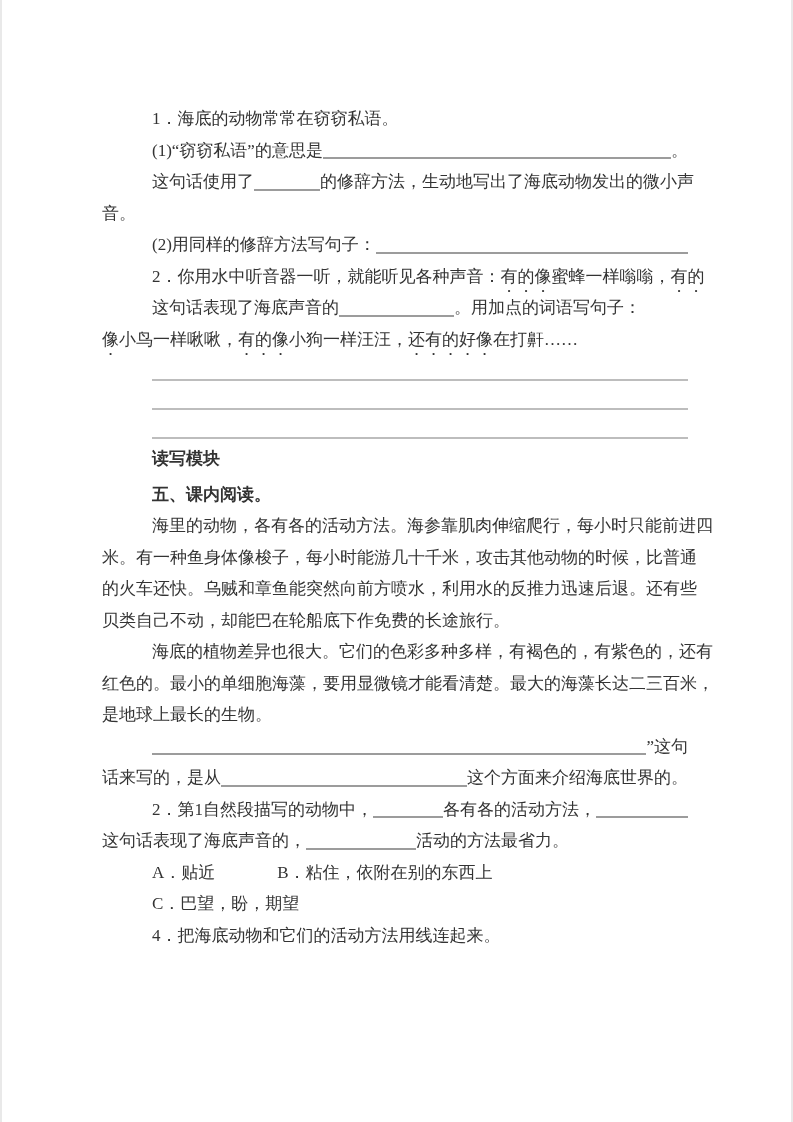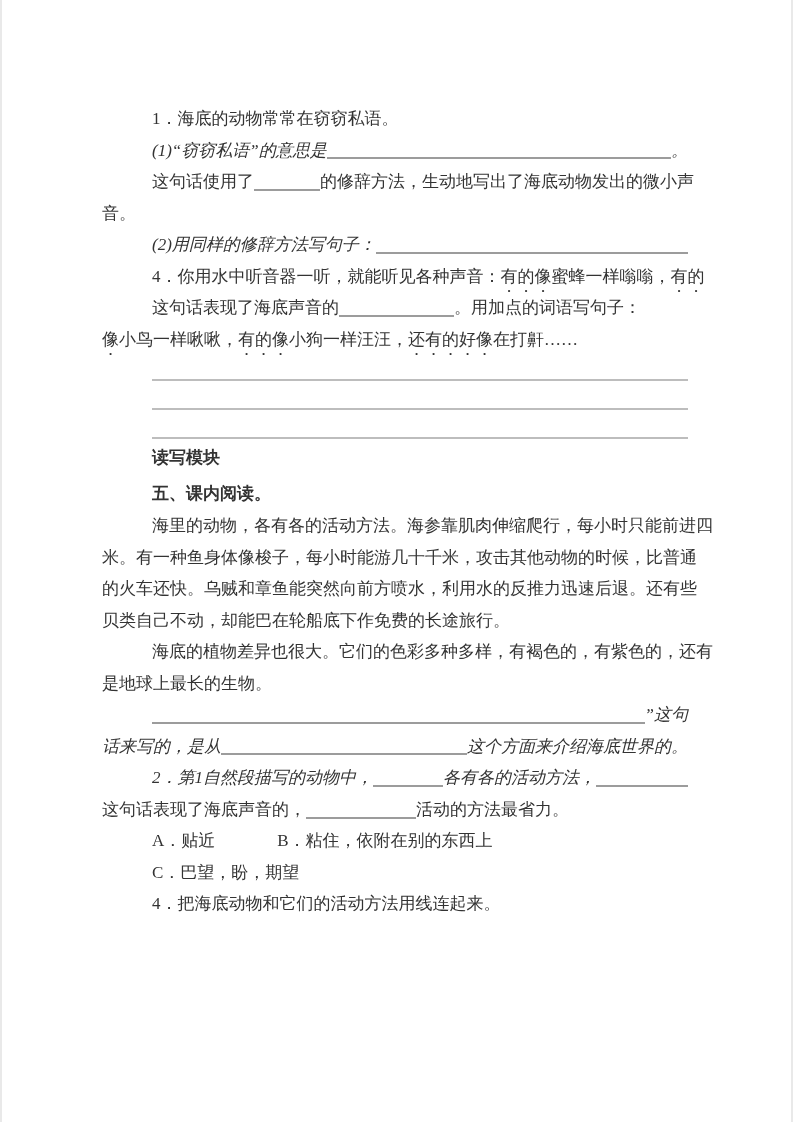--- a/index.html
+++ b/index.html
@@ -13,27 +13,27 @@
   .page{
     width:789px;height:1122px;background:var(--bg);color:var(--text);
     font-family:"Liberation Serif","DejaVu Serif",serif;
     font-size:17px;position:relative;overflow:hidden;margin:0 auto;
   }
   .content{padding:103px 103px 0 100px;}
   .line{height:31.5px;line-height:31.5px;white-space:nowrap;}
   .indent{padding-left:50px;}
   .txt{white-space:pre;}
   .row{display:flex;align-items:flex-end;}
-  .row .txt{line-height:31.5px;height:31.5px;font-style:italic;}
+  .row .txt{line-height:31.5px;height:31.5px;}
   .blank{flex:1 1 auto;border-bottom:2px solid var(--blank-c);margin-bottom:7px;min-width:30px;}
   .iblank{display:inline-block;height:3px;border-bottom:2px solid var(--blank-c);vertical-align:-4px;}
   .ans-line{height:29px;border-bottom:2px solid var(--ansline-c);margin-left:50px;}
   .ans-line + .ans-line{height:29px;}
   .heading{
-    font-family:Liberation Mono, monospace;
+    font-family:Liberation Serif, serif;
     font-weight:600;margin-top:4px;
   }
   .kai{}
   .em-dot{
     -webkit-text-emphasis-style:dot;
     -webkit-text-emphasis-position:under;
     text-emphasis-style:dot;
     text-emphasis-position:under left;
   }
   .opt-gap{display:inline-block;width:62px;}
@@ -60,21 +60,21 @@
     <div class="line">
       <span class="txt">音。</span>
     </div>
 
     <div class="line indent row">
       <span class="txt">(2)用同样的修辞方法写句子：</span>
       <span class="blank"></span>
     </div>
 
     <div class="line indent">
-      <span class="txt">4．你用水中听音器一听，就能听见各种声音：</span><span class="txt em-dot">有的像</span><span class="txt">蜜蜂一样嗡嗡，</span><span class="txt em-dot">有的</span>
+      <span class="txt">2．你用水中听音器一听，就能听见各种声音：</span><span class="txt em-dot">有的像</span><span class="txt">蜜蜂一样嗡嗡，</span><span class="txt em-dot">有的</span>
     </div>
     <div class="line indent">
       <span class="txt">这句话表现了海底声音的</span><span class="iblank" style="width:115px"></span><span class="txt">。用加点的词语写句子：</span>
     </div>
 
     <div class="line">
       <span class="txt em-dot">像</span><span class="txt">小鸟一样啾啾，</span><span class="txt em-dot">有的像</span><span class="txt">小狗一样汪汪，</span><span class="txt em-dot">还有的好像</span><span class="txt">在打鼾……</span>
     </div>
 
     <div class="ans-line" style="height:26px"></div>
@@ -86,20 +86,21 @@
     </div>
     <div class="line indent heading">
       <span>五、课内阅读。</span>
     </div>
 
     <div class="line kai indent"><span class="txt">海里的动物，各有各的活动方法。海参靠肌肉伸缩爬行，每小时只能前进四</span></div>
     <div class="line kai"><span class="txt">米。有一种鱼身体像梭子，每小时能游几十千米，攻击其他动物的时候，比普通</span></div>
     <div class="line kai"><span class="txt">的火车还快。乌贼和章鱼能突然向前方喷水，利用水的反推力迅速后退。还有些</span></div>
     <div class="line kai"><span class="txt">贝类自己不动，却能巴在轮船底下作免费的长途旅行。</span></div>
     <div class="line kai indent"><span class="txt">海底的植物差异也很大。它们的色彩多种多样，有褐色的，有紫色的，还有</span></div>
+    <div class="line kai"><span class="txt">红色的。最小的单细胞海藻，要用显微镜才能看清楚。最大的海藻长达二三百米，</span></div>
     <div class="line kai"><span class="txt">是地球上最长的生物。</span></div>
 
     <div class="line indent row">
       <span class="blank"></span>
       <span class="txt">”这句</span>
     </div>
     <div class="line row">
       <span class="txt">话来写的，是从</span>
       <span class="blank"></span>
       <span class="txt">这个方面来介绍海底世界的。</span>

